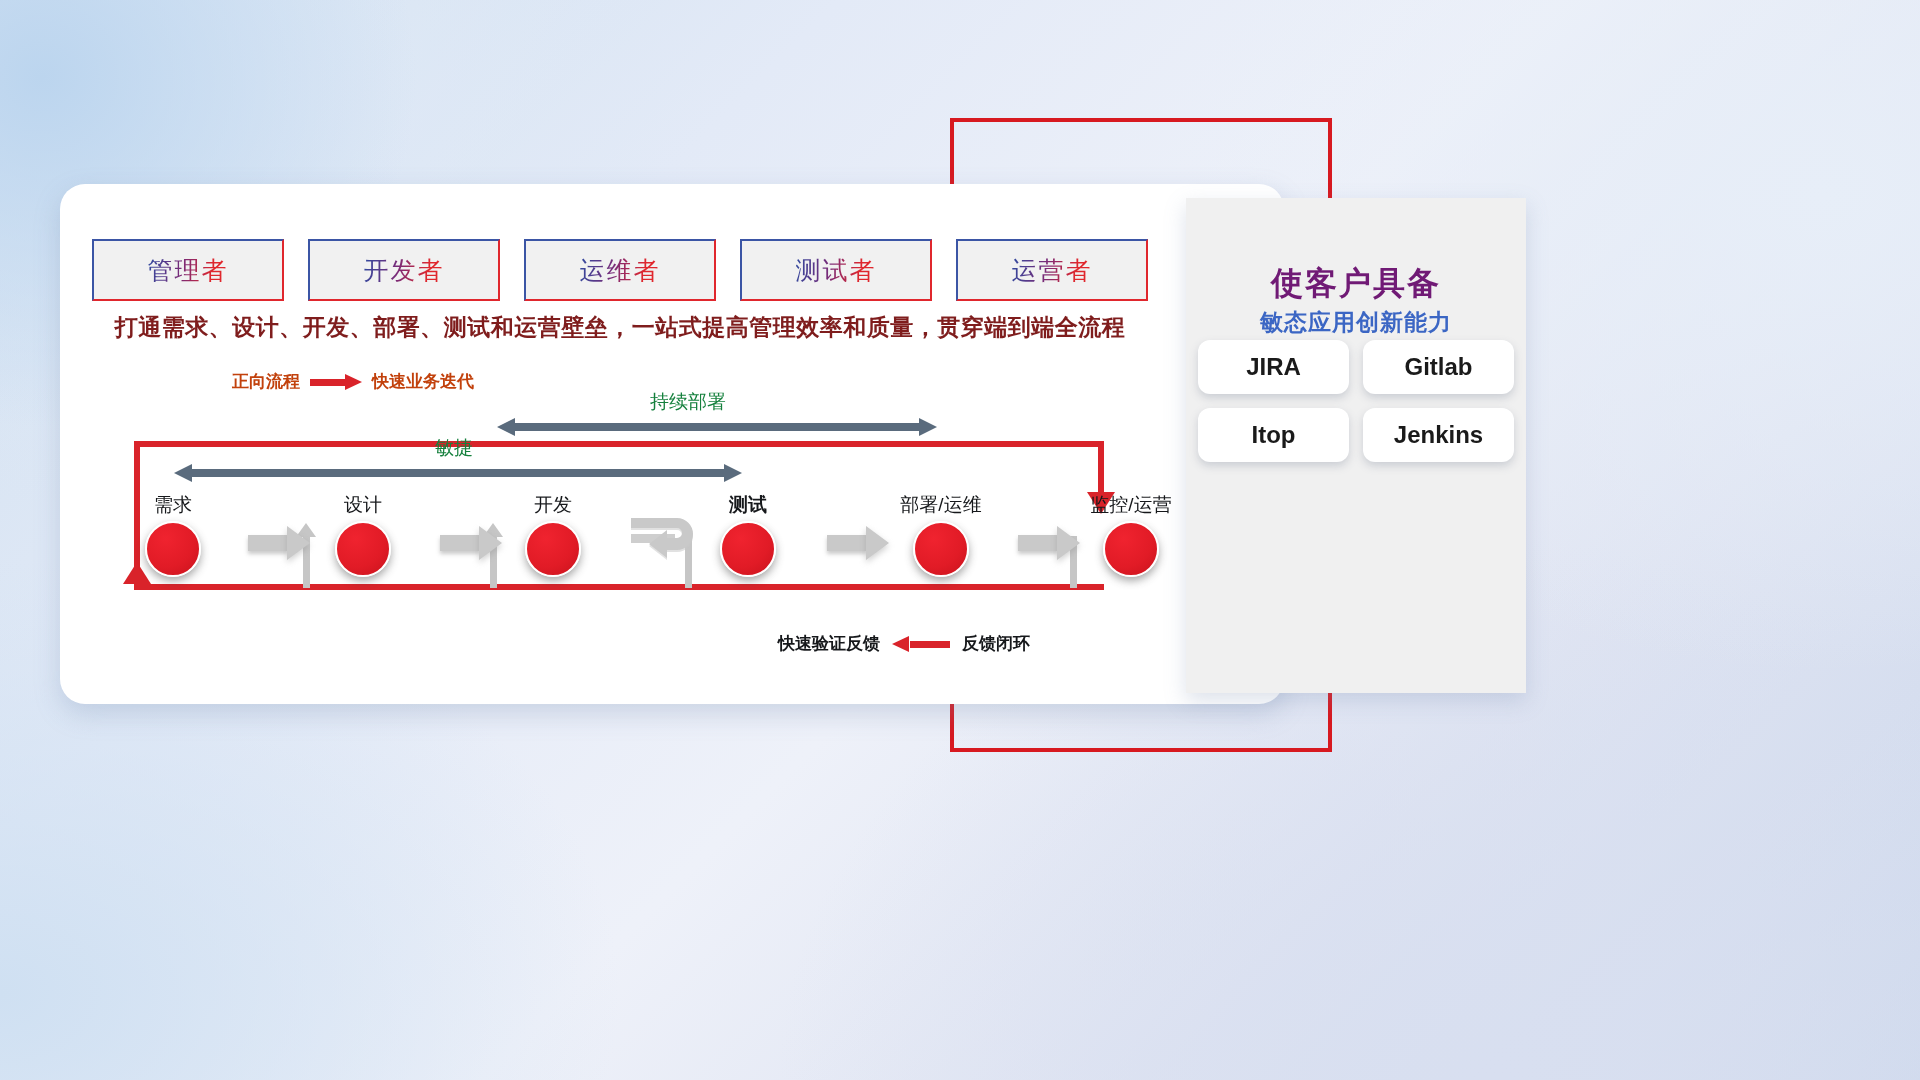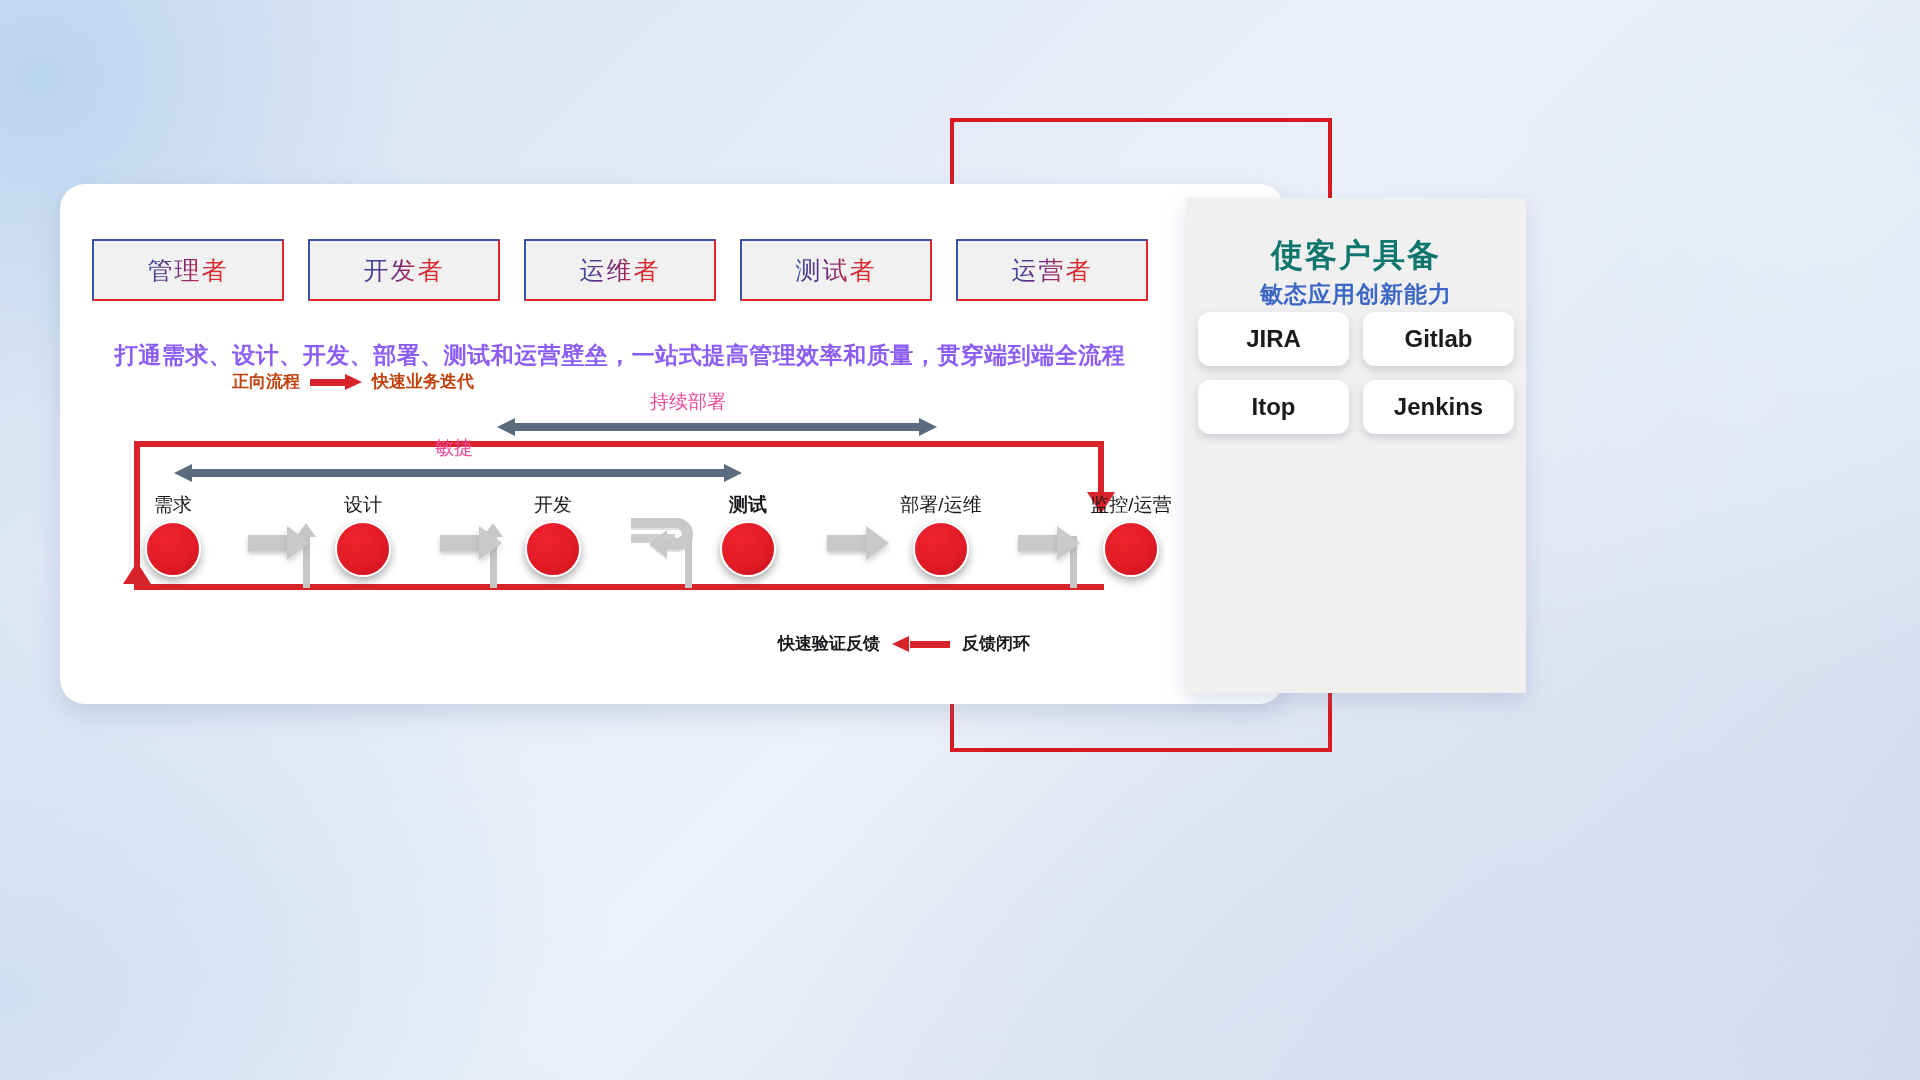--- a/index.html
+++ b/index.html
@@ -46,21 +46,21 @@
   .role-label {
     font-size:25px; font-weight:400; letter-spacing:2px;
     background: linear-gradient(100deg, #2f4aa0 0%, #7a2a77 42%, #e0272d 78%);
     -webkit-background-clip:text; background-clip:text;
     -webkit-text-fill-color:transparent; color:#b52030;
   }
 
   
   .desc {
     position:absolute; left:0; top:128px; width:1120px; text-align:center;
-    font-size:23px; font-weight:bold; color:#8b5cf6; letter-spacing:.5px;margin-top:28px;
+    font-size:23px; font-weight:bold; color:#7f1d1d; letter-spacing:.5px;
   }
 
   
   .legend-fwd { position:absolute; left:172px; top:186px; display:flex; align-items:center; gap:10px; }
   .legend-fwd .lg-txt { font-size:17px; font-weight:bold; color:#c2410c; }
   .arrow-red-right { width:52px; height:16px; position:relative; }
   .arrow-red-right .shaft { position:absolute; left:0; top:5px; width:36px; height:7px; background:#d9232a; }
   .arrow-red-right .head  { position:absolute; right:0; top:0; width:0; height:0;
       border-top:8px solid transparent; border-bottom:8px solid transparent; border-left:17px solid #d9232a; }
 
@@ -72,21 +72,21 @@
   .arrow-red-left .head  { position:absolute; left:0; top:0; width:0; height:0;
       border-top:8px solid transparent; border-bottom:8px solid transparent; border-right:17px solid #d9232a; }
 
   
   .dbl { position:absolute; height:18px; }
   .dbl .bar { position:absolute; left:16px; right:16px; top:5px; height:8px; background:#5a6b7d; }
   .dbl .hl  { position:absolute; left:0; top:0; width:0; height:0;
       border-top:9px solid transparent; border-bottom:9px solid transparent; border-right:18px solid #5a6b7d; }
   .dbl .hr  { position:absolute; right:0; top:0; width:0; height:0;
       border-top:9px solid transparent; border-bottom:9px solid transparent; border-left:18px solid #5a6b7d; }
-  .dbl-cap { position:absolute; font-size:19px; color:#ec4899; white-space:nowrap; }
+  .dbl-cap { position:absolute; font-size:19px; color:#15803d; white-space:nowrap; }
 
   #dbl-cd  { left:437px; top:234px; width:440px; }
   #cap-cd  { left:590px; top:205px; }
   #dbl-ag  { left:114px; top:280px; width:568px; }
   #cap-ag  { left:375px; top:251px; }
 
   
   .loop { position:absolute; background:#d9232a; }
   #loop-top    { left:74px;  top:257px; width:970px; height:6px; }
   #loop-right  { left:1038px; top:257px; width:6px;  height:57px; }
@@ -125,21 +125,21 @@
       filter: drop-shadow(0 3px 3px rgba(140,140,140,.42)); }
   
   .uturn { position:absolute; width:86px; height:58px; }
 
   
   .right-panel {
     position:absolute; left:1186px; top:198px; width:340px; height:495px;
     background:#f0f0f0; box-shadow: 0 8px 20px rgba(120,140,175,.25);
   }
   .rp-title { padding-top:34px; text-align:center; }
-  .rp-title .l1 { font-size:32px; font-weight:bold; color:#0f766e; letter-spacing:2px; line-height:1.45; }
+  .rp-title .l1 { font-size:32px; font-weight:bold; color:#701a75; letter-spacing:2px; line-height:1.45;margin-top:28px; }
   .rp-title .l2 { font-size:23px; font-weight:bold; color:#3b66c4; letter-spacing:1px; line-height:1.45; }
   .tools { padding:0 12px; display:flex; flex-wrap:wrap; gap:14px; justify-content:space-between; }
   .tool-card {
     background:#ffffff; border-radius:12px; height:54px;
     display:flex; align-items:center; justify-content:center;
     font-size:24px; font-weight:bold; color:#1a1a1a;
     box-shadow: 0 4px 9px rgba(120,130,150,.30);
   }
   .tool-half { width:calc(50% - 7px); }
   .tool-full { width:100%; }

